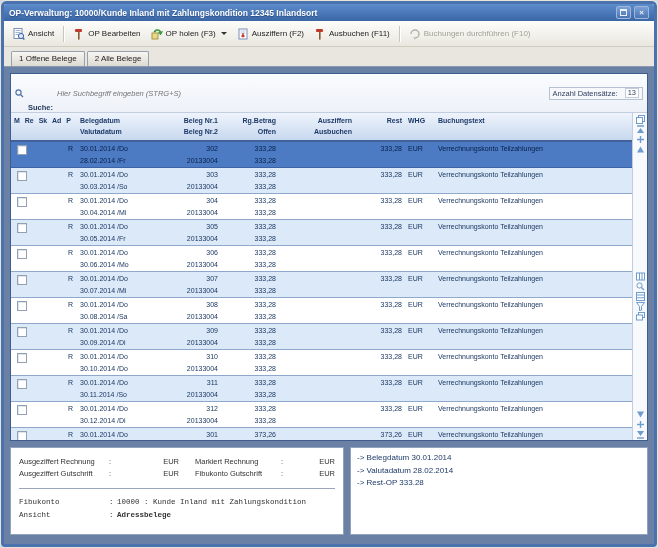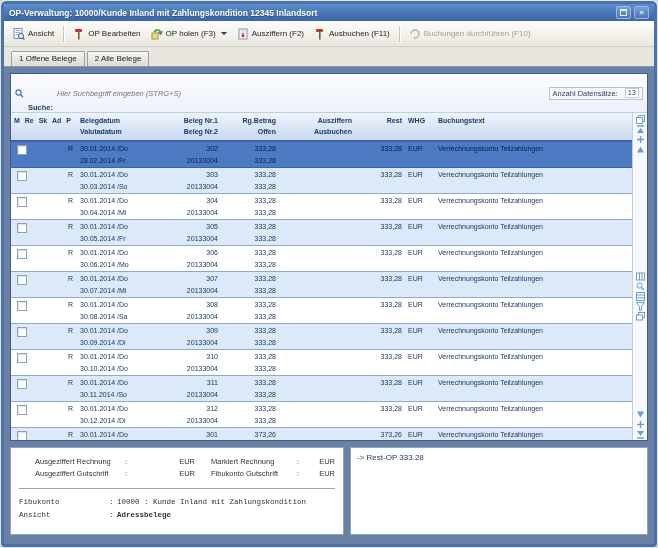--- a/index.html
+++ b/index.html
@@ -58,21 +58,21 @@
         display:inline-block;margin:2px 0 0 3px;}
   
   .scrollstrip{flex:0 0 14px;border-left:1px solid #c2cedf;background:#f7f9fc;display:flex;flex-direction:column;
                align-items:center;padding:1px 0;}
   .sicon{width:11px;height:10px;display:flex;align-items:center;justify-content:center;}
   .sp1{flex:1.2;} .sp2{flex:0.9;}
   
   .bottomrow{display:grid;grid-template-columns:334px 1fr;gap:6px;margin-top:6px;height:88px;}
   .panel{background:#fff;border:1px solid #8fa3c0;box-sizing:border-box;overflow:hidden;}
   .panel.left{padding:8px 8px 0;font-size:7.5px;color:#333;}
-  .sumgrid{display:grid;grid-template-columns:90px 12px 58px 16px 86px 12px 1fr;line-height:12px;margin-left:16px;}
+  .sumgrid{display:grid;grid-template-columns:90px 12px 58px 16px 86px 12px 1fr;line-height:12px;}
   .sumgrid .v{text-align:right;}
   .pdivider{height:1px;background:#9aa7b8;margin:8px 0 7px;}
   .kvgrid{display:grid;grid-template-columns:90px 8px 1fr;line-height:12.5px;font-family:Liberation Mono, monospace;}
   .bold{font-weight:bold;}
   .panel.right{padding:4px 6px;font-size:8px;color:#1d3a68;line-height:12.5px;}
   svg{display:block;}
 </style>
 </head>
 <body>
 
@@ -687,18 +687,20 @@
           <span>Fibukonto</span>
           <span>:</span>
           <span>10000 : Kunde Inland mit Zahlungskondition</span>
           <span>Ansicht</span>
           <span>:</span>
           <span class="bold">Adressbelege</span>
         </div>
       </div>
 
       <div class="panel right">
+        <div>-&gt; Belegdatum 30.01.2014</div>
+        <div>-&gt; Valutadatum 28.02.2014</div>
         <div>-&gt; Rest-OP 333.28</div>
       </div>
     </div>
 
   </div>
 </div>
 
 </body></html>

